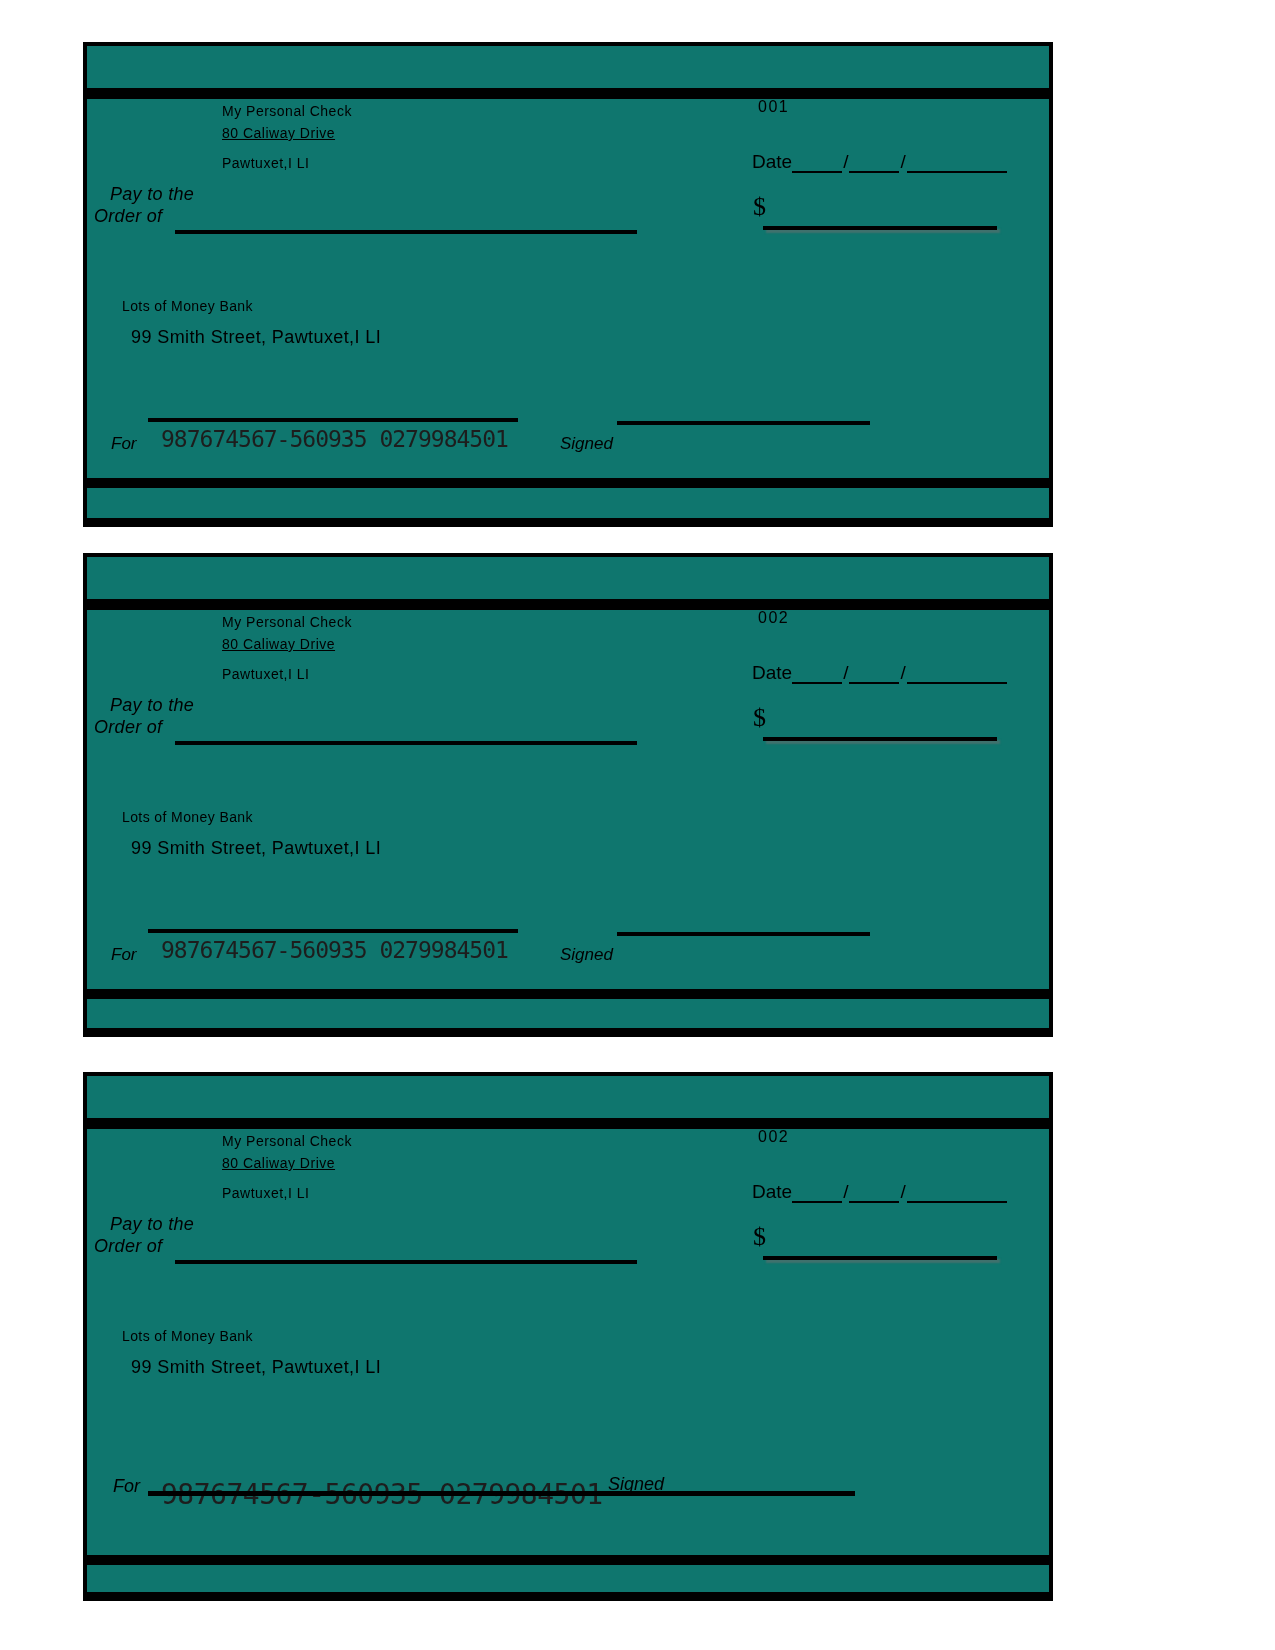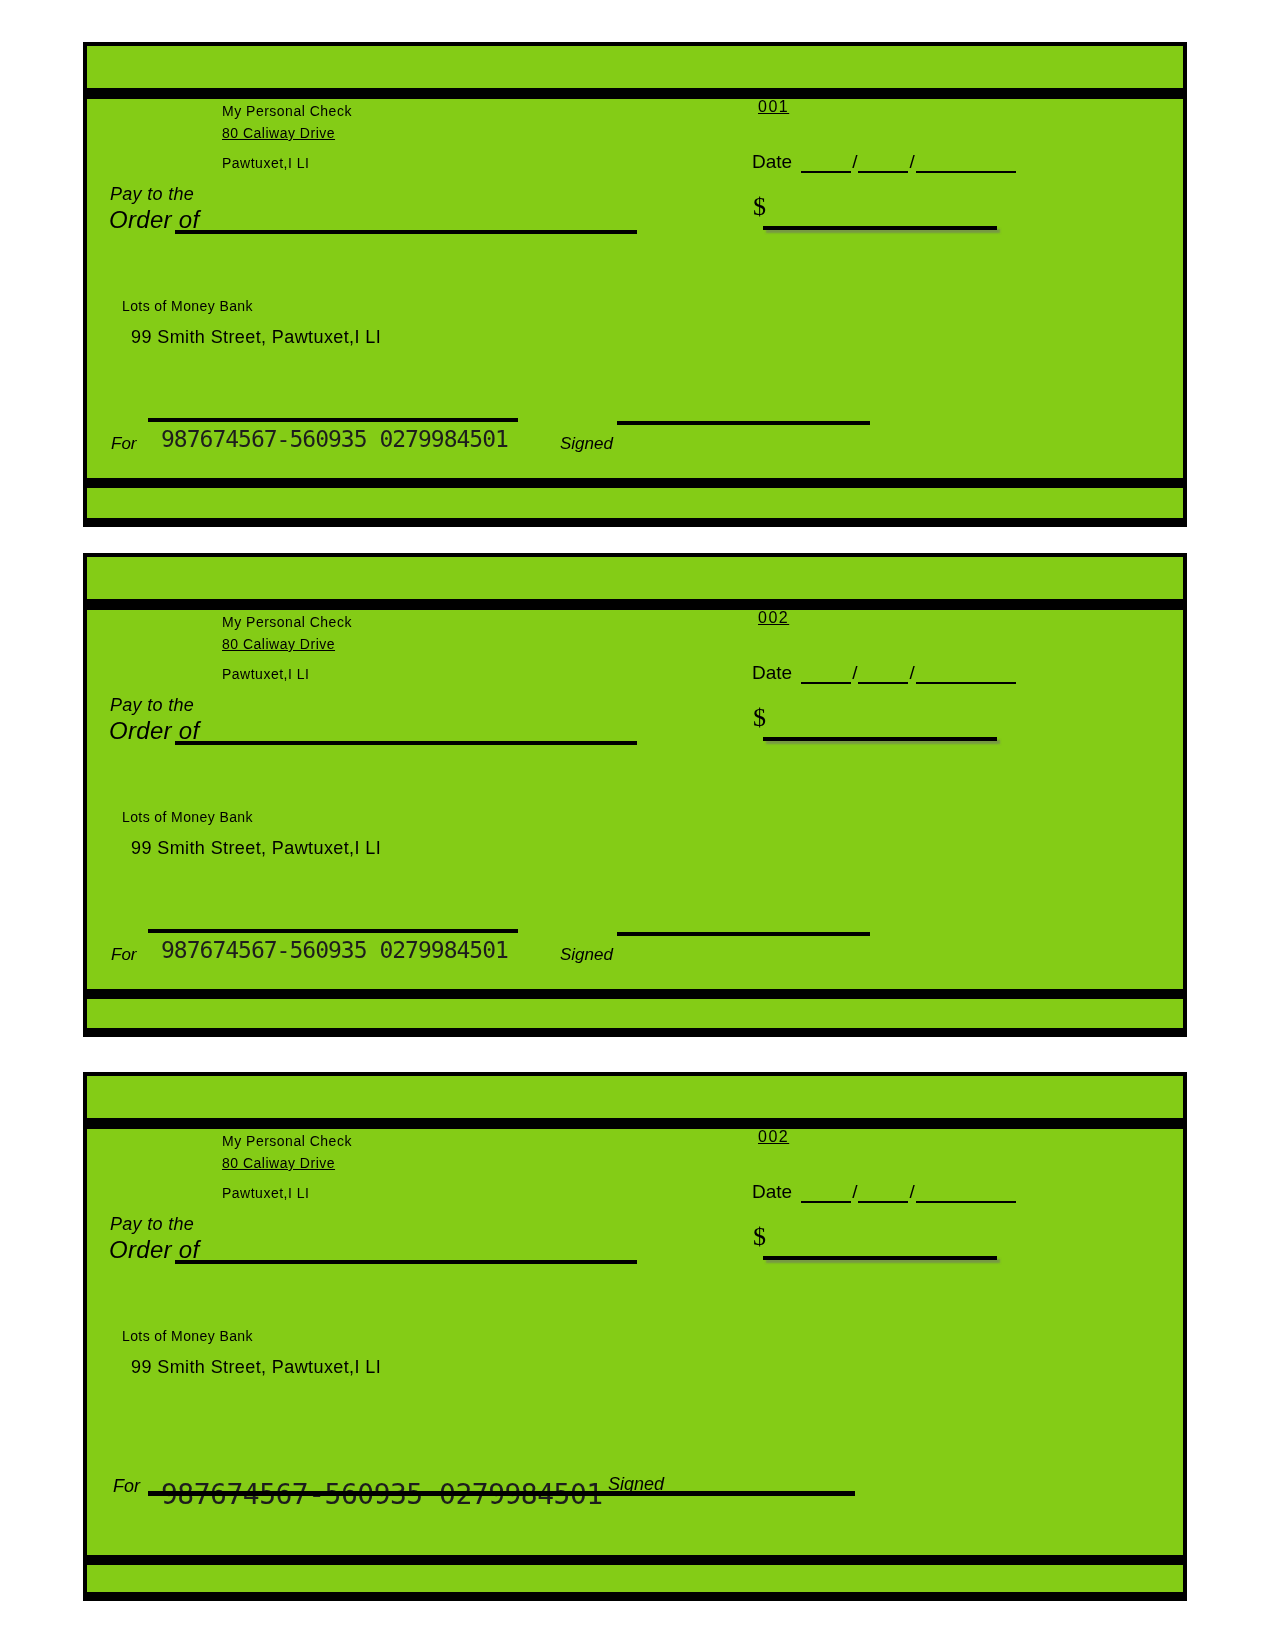--- a/index.html
+++ b/index.html
@@ -3,44 +3,44 @@
 <meta charset="utf-8">
 <style>
   html,body{margin:0;padding:0;background:#ffffff;}
   body{
     width:1275px;height:1650px;position:relative;
     font-family:"Liberation Sans",sans-serif;color:#000;
     overflow:hidden;
   }
   
   .check-unit{
-    position:absolute;left:83px;width:1104px;box-sizing:border-box;
-    background:#84cc16;border:4px solid #000;border-bottom-width:9px;
+    position:absolute;left:83px;width:970px;box-sizing:border-box;
+    background:#0f766e;border:4px solid #000;border-bottom-width:9px;
   }
   .u0{top:42px;height:485px;}
   .u1{top:553px;height:484px;}
   .u2{top:1072px;height:529px;}
   .band{position:absolute;left:0;right:0;height:11px;background:#000;}
   .band-top{top:42px;}
   .u0 .band-bottom,.u1 .band-bottom{top:432px;height:10px;}
   .u2 .band-bottom{top:479px;height:10px;}
   
   .abs{position:absolute;white-space:nowrap;}
-  .check-number{left:671px;top:52px;font-size:16px;letter-spacing:1.5px;text-decoration:underline;}
+  .check-number{left:671px;top:52px;font-size:16px;letter-spacing:1.5px;}
   .payer-name{left:135px;top:57px;font-size:14px;letter-spacing:.5px;}
   .payer-addr1{left:135px;top:79px;font-size:14px;letter-spacing:.5px;text-decoration:underline;}
   .payer-addr2{left:135px;top:109px;font-size:14px;letter-spacing:.5px;}
   .date-row{left:665px;top:104px;font-size:19px;display:flex;align-items:flex-end;}
-  .date-label{margin-right:9px;text-align:right;}
+  .date-label{margin-right:0;text-align:right;}
   .date-blank{display:inline-block;border-bottom:2px solid #000;height:21px;}
   .blank-sm{width:50px;}
   .blank-lg{width:100px;}
   .date-slash{font-size:19px;padding:0 1px;}
   .pay1{left:23px;top:138px;font-size:18px;font-style:italic;letter-spacing:.3px;text-align:right;}
-  .pay2{left:22px;top:160px;font-size:24px;font-style:italic;letter-spacing:.3px;}
+  .pay2{left:7px;top:160px;font-size:18px;font-style:italic;letter-spacing:.3px;}
   .rule{position:absolute;background:#000;}
   .payee-line{left:88px;top:184px;width:462px;height:4px;}
   .dollar{left:666px;top:146px;font-family:"Liberation Serif",serif;font-size:26px;}
   .amount-line{left:676px;top:180px;width:234px;height:4px;box-shadow:3px 3px 2px rgba(110,110,110,.55);}
   .bank-name{left:35px;top:252px;font-size:14px;letter-spacing:.4px;}
   .bank-addr{left:44px;top:281px;font-size:18px;letter-spacing:.4px;}
   
   .memo-line{left:61px;top:372px;width:370px;height:4px;}
   .sig-line{left:530px;top:375px;width:253px;height:4px;}
   .for-label{left:24px;top:388px;font-size:17px;font-style:italic;}

